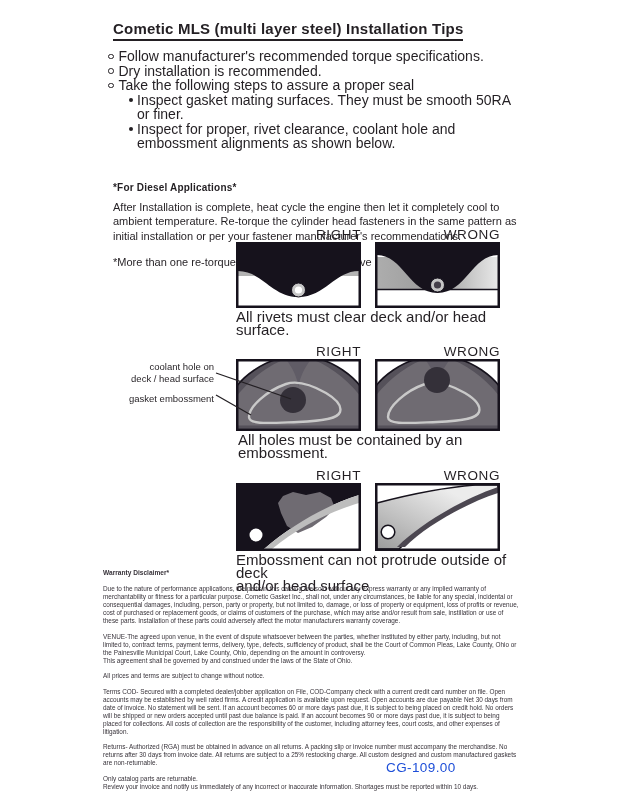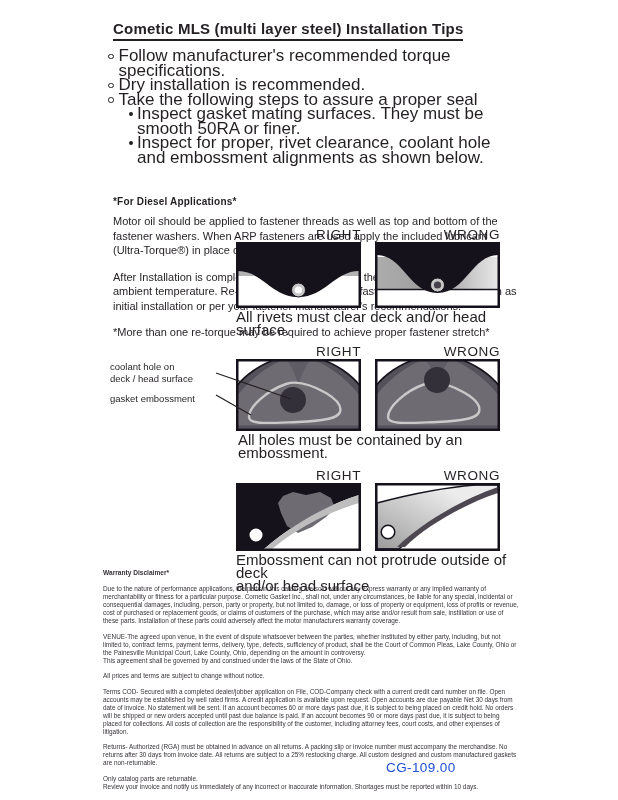--- a/index.html
+++ b/index.html
@@ -6,39 +6,39 @@
   .page {
     position:relative; width:618px; height:800px; background:#ffffff;
     font-family:"Liberation Sans", sans-serif; color:#231f23; overflow:hidden;
   }
   
   .text-top { position:absolute; left:108px; top:20px; width:412px; }
   .doc-title {
     display:inline-block; margin:0 0 8px 5px; font-size:15px; font-weight:700;
     letter-spacing:0.2px; border-bottom:2px solid #231f23; padding-bottom:2px;
   }
-  .bullets { font-size:17px; line-height:14.5px; }
+  .bullets { font-size:14px; line-height:14.5px; }
   .b-row { display:flex; }
   .b-row.sub { margin-left:21px; }
   .ring { flex:0 0 auto; width:3.5px; height:3.5px; border:1px solid #231f23; border-radius:50%; margin:4.6px 5px 0 0; }
   .dot  { flex:0 0 auto; width:4px; height:4px; background:#231f23; border-radius:50%; margin:5px 4px 0 0; }
   .diesel-head { font-size:10px; font-weight:700; margin:31px 0 7px 5px; letter-spacing:0.2px; }
   .para { font-size:11px; line-height:14.5px; margin:0 0 12px 5px; }
   .para.note { margin-bottom:0; }
   
   .figures { position:absolute; left:110px; top:227px; width:420px; }
   .rw { display:flex; margin-left:126px; font-size:13.5px; letter-spacing:0.6px; line-height:15px; }
   .rw span { width:125px; text-align:right; }
   .rw span + span { margin-left:14px; }
   .boxes { display:flex; gap:14px; margin-left:126px; }
   .boxes svg { display:block; }
   .cap { font-size:15px; line-height:13px; margin:2px 0 0 126px; }
   .fig2 { position:relative; margin-top:8px; }
   .fig3 { margin-top:9px; }
-  .fig2-labels { position:absolute; left:0; top:17px; width:104px; font-size:9.5px; line-height:11.5px; }
+  .fig2-labels { position:absolute; left:0; top:17px; width:104px; text-align:right; font-size:9.5px; line-height:11.5px; }
   .lbl-coolant { margin-bottom:9px; }
   .leaders { position:absolute; left:0; top:0; pointer-events:none; }
   
   .legal { position:absolute; left:103px; top:569px; width:416px; font-size:6.4px; line-height:8px; color:#38333a; }
   .legal h4 { margin:0 0 8px 0; font-size:6.6px; font-weight:700; }
   .lp { margin:0 0 7.5px 0; }
   .lp.tight { margin-bottom:0; }
   
   .docnum { position:absolute; left:386px; top:760px; font-size:13.5px; letter-spacing:0.4px; color:#1d4ed8; }
 </style>
@@ -66,21 +66,20 @@
         <span class="dot"></span>
         <span>Inspect gasket mating surfaces.  They must be smooth 50RA or finer.</span>
       </div>
       <div class="b-row sub">
         <span class="dot"></span>
         <span>Inspect for proper, rivet clearance, coolant hole and embossment alignments as shown below.</span>
       </div>
     </div>
 
     <h2 class="diesel-head">*For Diesel Applications*</h2>
-    <p class="para">Motor oil should be applied to fastener threads as well as top and bottom of the fastener washers. When ARP fasteners are used apply the included lubricant (Ultra-Torque®) in place of motor oil.</p>
     <p class="para">After Installation is complete, heat cycle the engine then let it completely cool to ambient temperature. Re-torque the cylinder head fasteners in the same pattern as initial installation or per your fastener manufacturer's recommendations.</p>
     <p class="para note">*More than one re-torque may be required to achieve proper fastener stretch*</p>
   </div>
 
   <div class="figures">
 
     <div>
       <div class="rw">
         <span>RIGHT</span>
         <span>WRONG</span>

